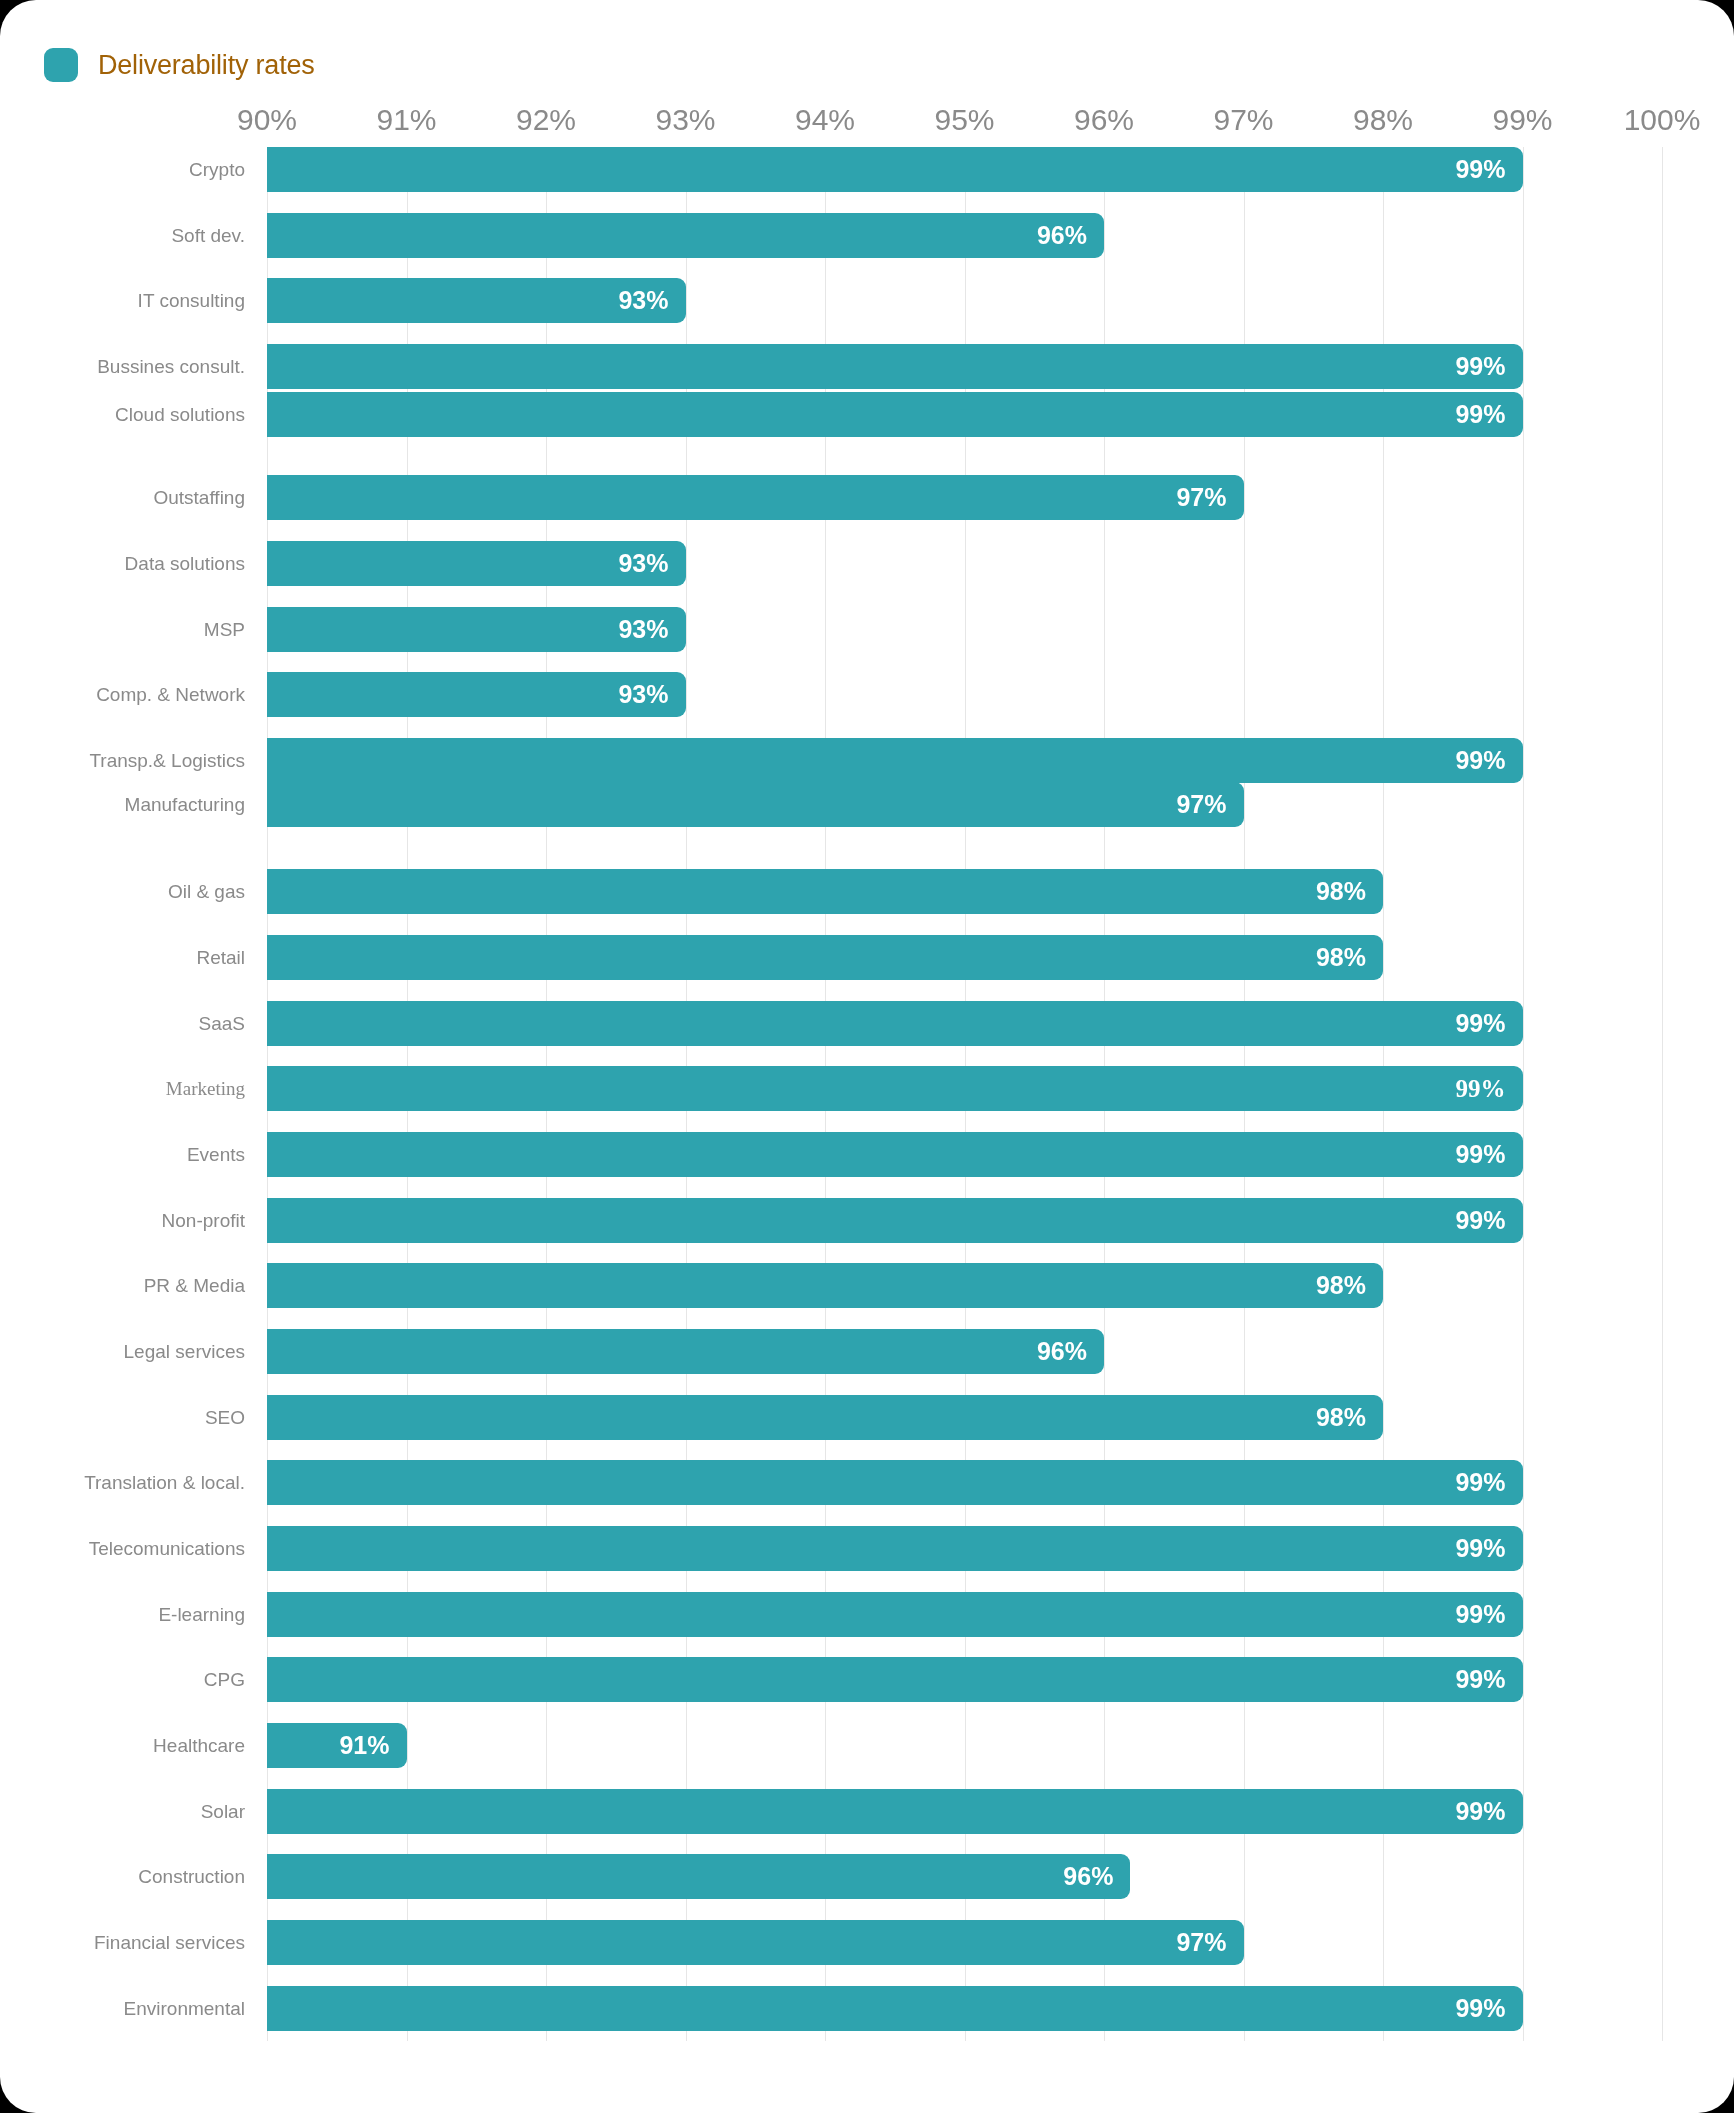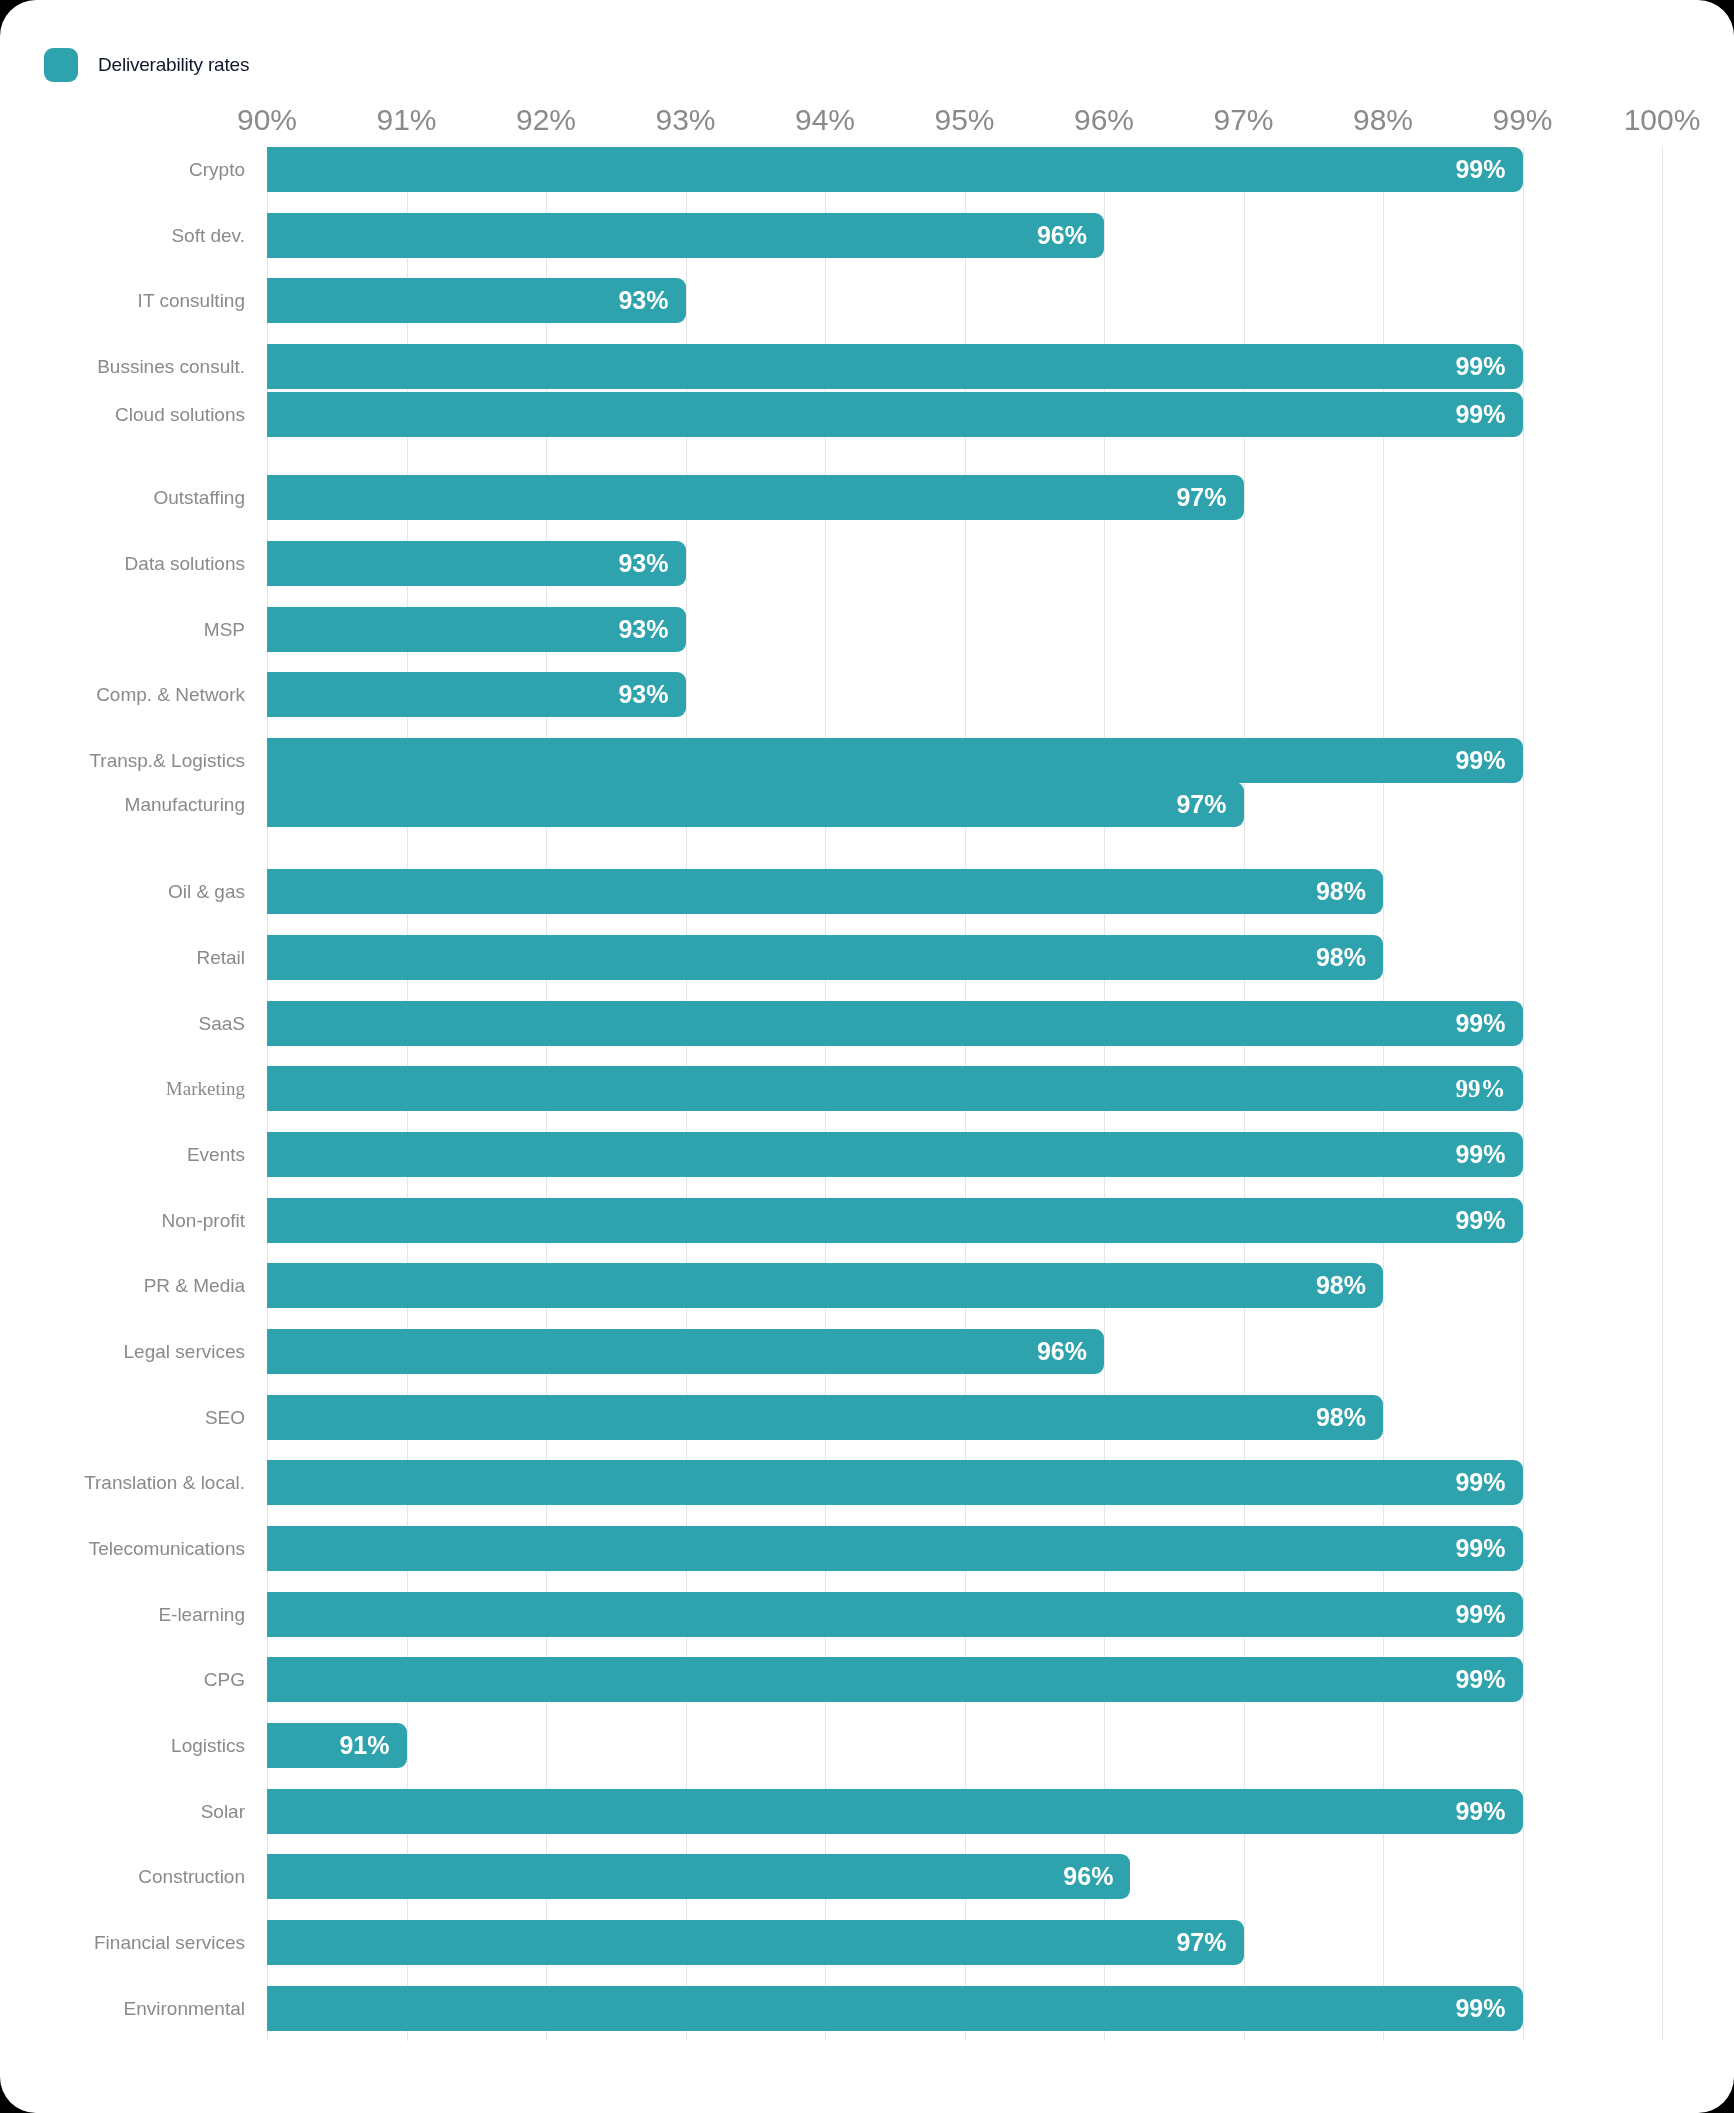--- a/index.html
+++ b/index.html
@@ -36,22 +36,22 @@
     height: 34px;
   }
   #legend-swatch {
     width: 34px;
     height: 34px;
     border-radius: 9px;
     background: #2ea3ae;
     flex: 0 0 auto;
   }
   #legend-label {
-    font-size: 19px;
-    color: #0f172a;
+    font-size: 27px;
+    color: #a16207;
     letter-spacing: -0.2px;
     white-space: nowrap;
   }
 
   
   #plot {
     position: absolute;
     left: 267px;      
     top: 147px;       
     width: 1395px;    
@@ -290,21 +290,21 @@
             <span class="bar-value">99%</span>
           </div>
         </div>
         <div class="row" style="top: 1510px;">
           <div class="row-label">CPG</div>
           <div class="bar" style="width: 90%; background: rgb(46, 163, 174);">
             <span class="bar-value">99%</span>
           </div>
         </div>
         <div class="row" style="top: 1576px;">
-          <div class="row-label">Logistics</div>
+          <div class="row-label">Healthcare</div>
           <div class="bar" style="width: 10%; background: rgb(46, 163, 174);">
             <span class="bar-value">91%</span>
           </div>
         </div>
         <div class="row" style="top: 1642px;">
           <div class="row-label">Solar</div>
           <div class="bar" style="width: 90%; background: rgb(46, 163, 174);">
             <span class="bar-value">99%</span>
           </div>
         </div>

